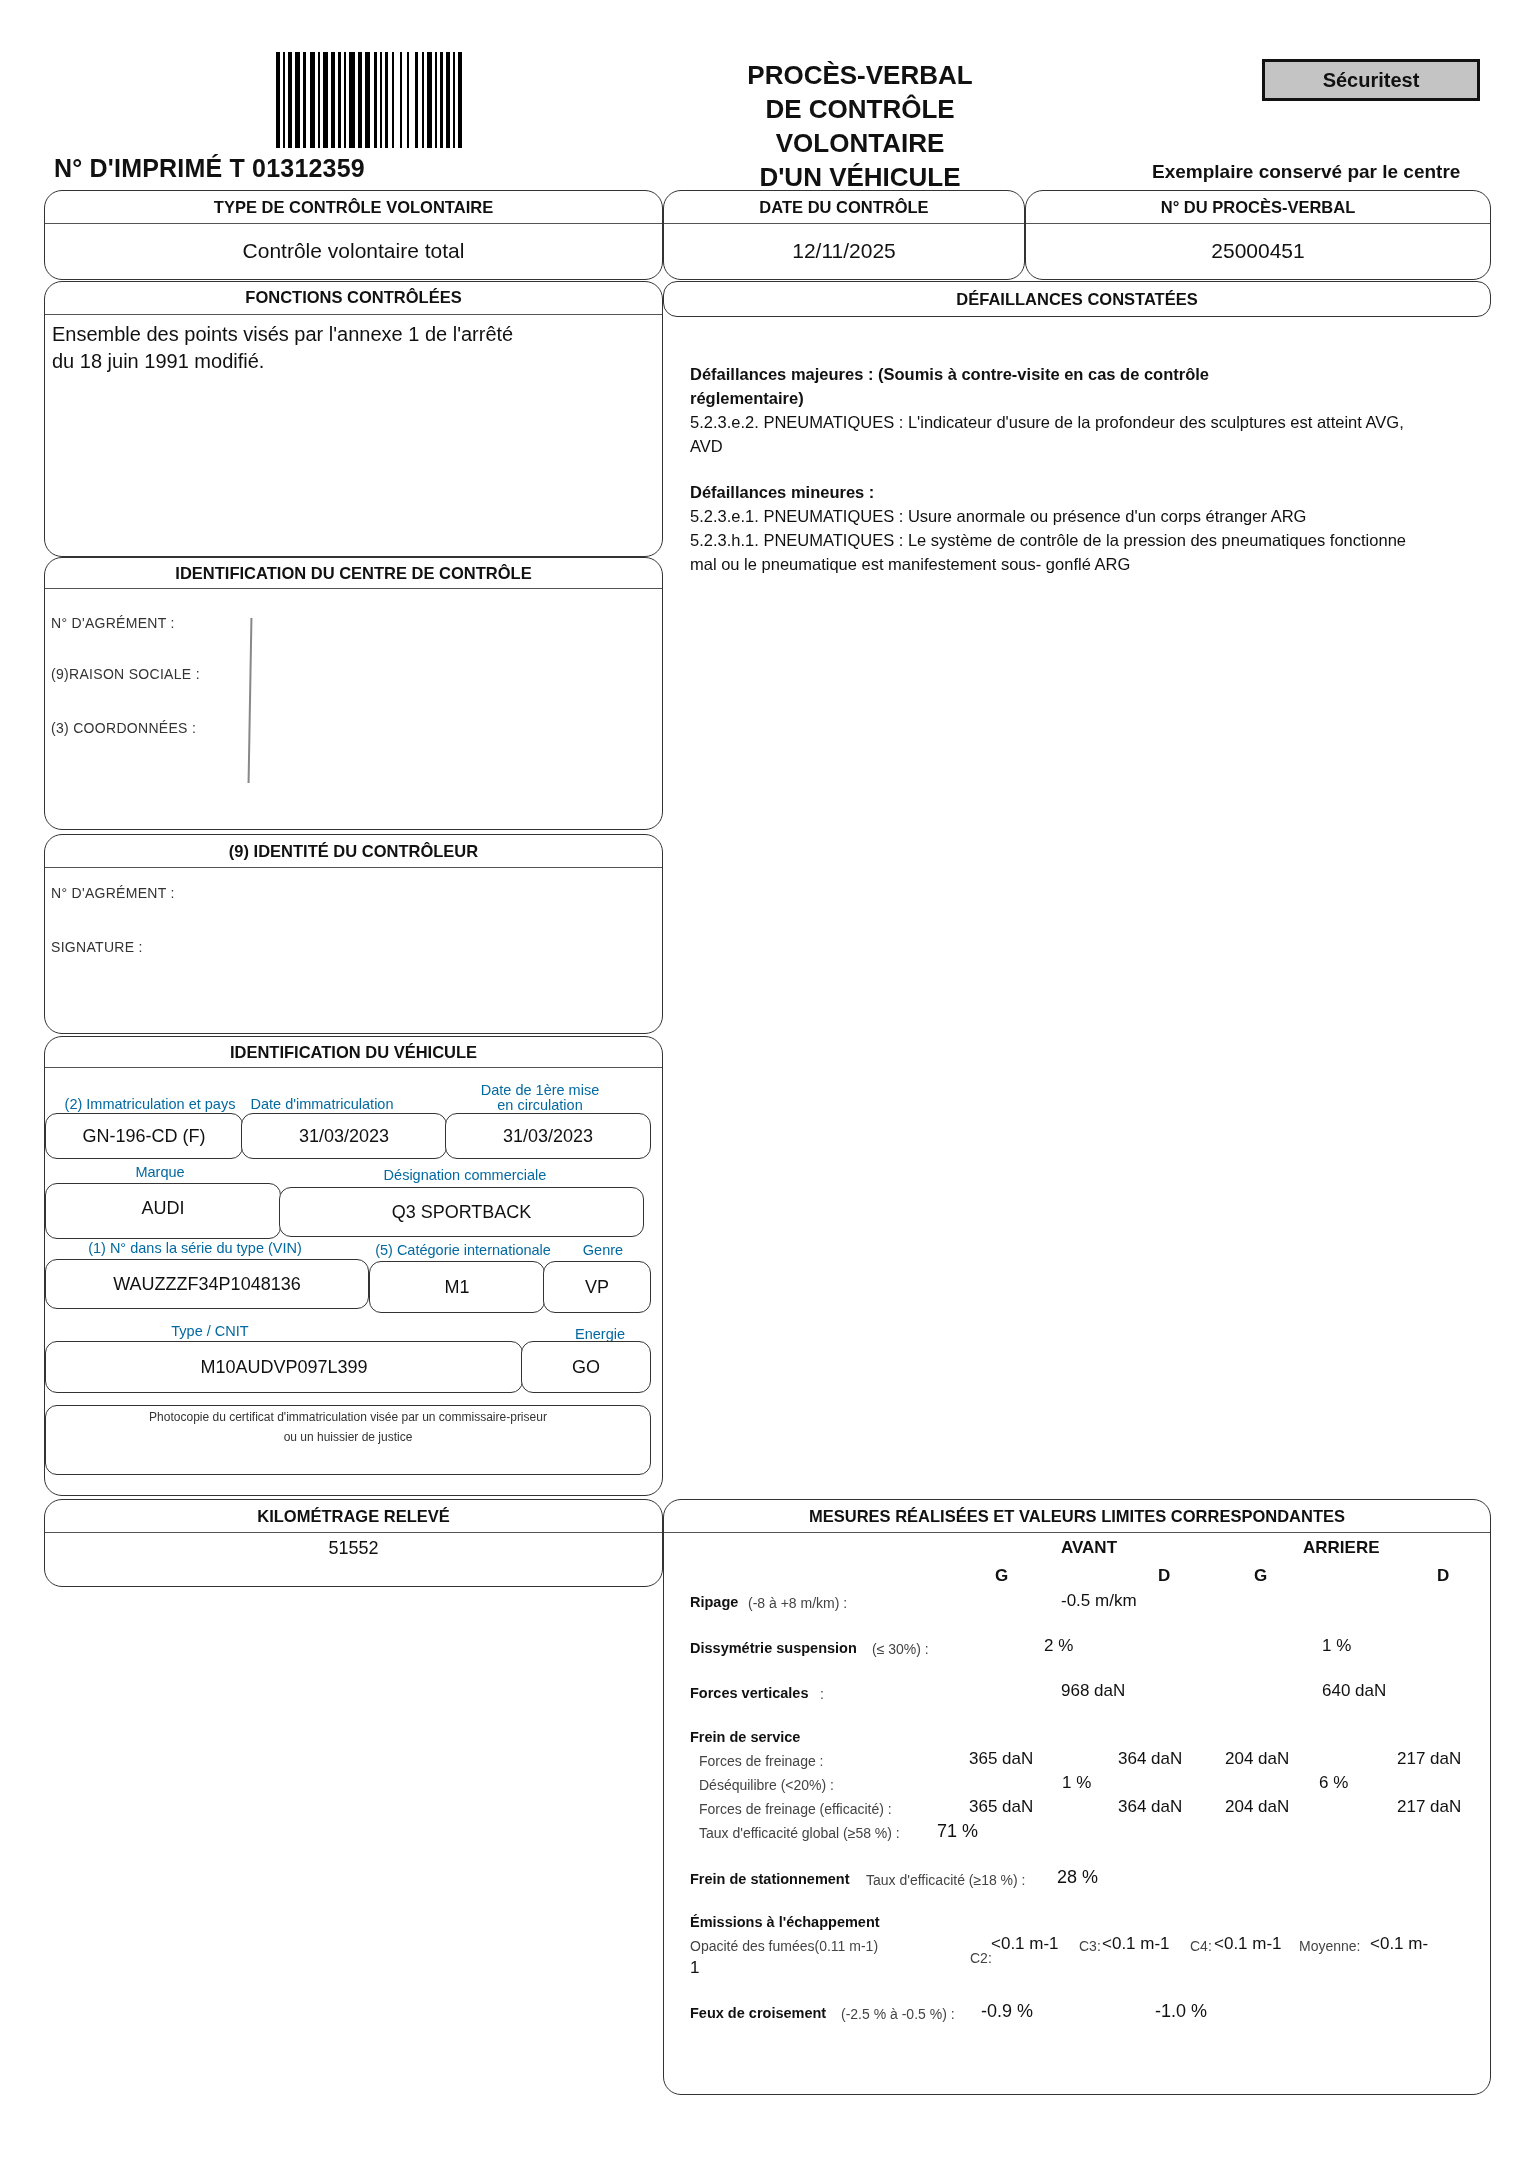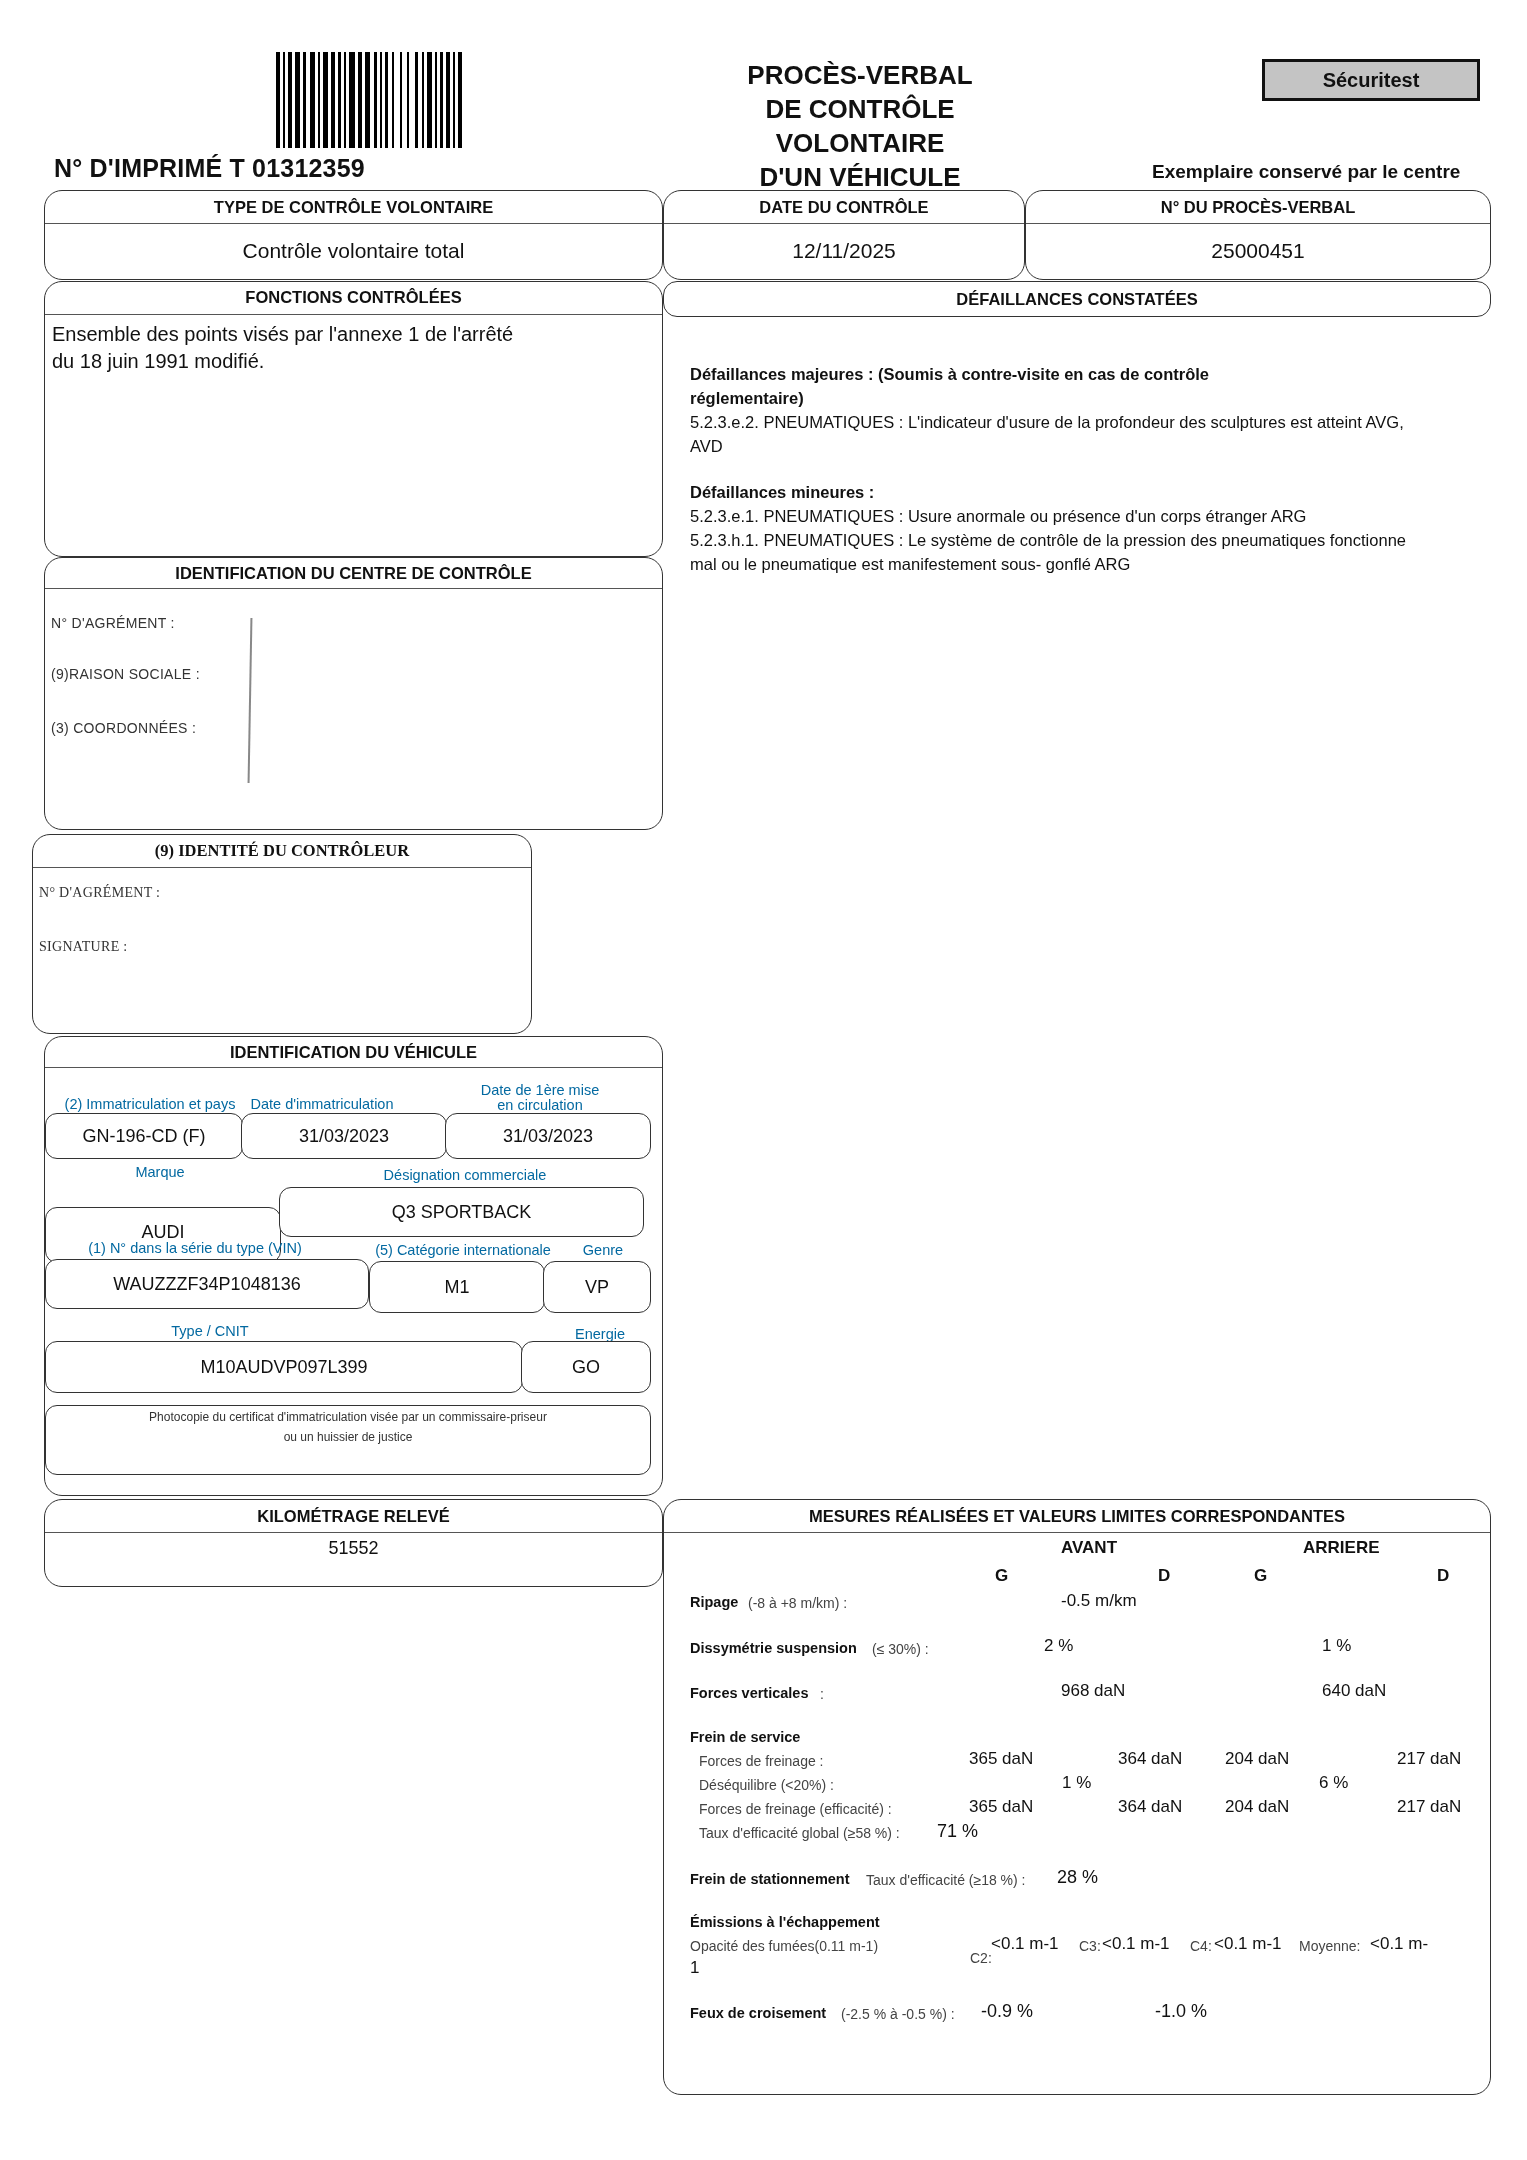--- a/index.html
+++ b/index.html
@@ -107,42 +107,42 @@
 </div>
 
 <div class="box" style="left:44px;top:557px;width:619px;height:273px;">
   <div class="hdr" style="height:30px;line-height:30px;">IDENTIFICATION DU CENTRE DE CONTRÔLE</div>
   <div class="lbl" style="left:6px;top:57px;">N° D'AGRÉMENT :</div>
   <div class="lbl" style="left:6px;top:108px;">(9)RAISON SOCIALE :</div>
   <div class="lbl" style="left:6px;top:162px;">(3) COORDONNÉES :</div>
   <div class="abs" style="left:204px;top:60px;width:2px;height:165px;background:#555;transform:rotate(1deg);opacity:0.7;"></div>
 </div>
 
-<div class="box" style="left:32px;top:834px;width:500px;height:200px;font-family:Liberation Serif, serif;">
+<div class="box" style="left:44px;top:834px;width:619px;height:200px;">
   <div class="hdr" style="height:32px;line-height:32px;">(9) IDENTITÉ DU CONTRÔLEUR</div>
   <div class="lbl" style="left:6px;top:50px;">N° D'AGRÉMENT :</div>
   <div class="lbl" style="left:6px;top:104px;">SIGNATURE :</div>
 </div>
 
 <div class="box" style="left:44px;top:1036px;width:619px;height:460px;">
   <div class="hdr" style="height:30px;line-height:30px;">IDENTIFICATION DU VÉHICULE</div>
 
   <div class="sublbl" style="left:10px;top:60px;width:190px;">(2) Immatriculation et pays</div>
   <div class="sublbl" style="left:192px;top:60px;width:170px;"><span>Date d'immatriculation</span></div>
   <div class="sublbl" style="left:410px;top:46px;width:170px;">
     <div>Date de 1ère mise</div>
       <div>en circulation</div>
   </div>
   <div class="field" style="left:0;top:76px;width:198px;height:46px;line-height:44px;">GN-196-CD  (F)</div>
   <div class="field" style="left:196px;top:76px;width:206px;height:46px;line-height:44px;">31/03/2023</div>
   <div class="field" style="left:400px;top:76px;width:206px;height:46px;line-height:44px;">31/03/2023</div>
 
   <div class="sublbl" style="left:30px;top:128px;width:170px;">Marque</div>
   <div class="sublbl" style="left:260px;top:131px;width:320px;">Désignation commerciale</div>
-  <div class="field" style="left:0;top:146px;width:236px;height:56px;line-height:48px;margin-top:24px;">AUDI</div>
+  <div class="field" style="left:0;top:146px;width:236px;height:56px;line-height:48px;">AUDI</div>
   <div class="field" style="left:234px;top:150px;width:365px;height:50px;line-height:48px;">Q3 SPORTBACK</div>
 
   <div class="sublbl" style="left:10px;top:204px;width:280px;">(1) N° dans la série du type (VIN)</div>
   <div class="sublbl" style="left:318px;top:206px;width:200px;">(5) Catégorie internationale</div>
   <div class="sublbl" style="left:518px;top:206px;width:80px;">Genre</div>
   <div class="field" style="left:0;top:222px;width:324px;height:50px;line-height:48px;">WAUZZZF34P1048136</div>
   <div class="field" style="left:324px;top:224px;width:176px;height:52px;line-height:50px;">M1</div>
   <div class="field" style="left:498px;top:224px;width:108px;height:52px;line-height:50px;">VP</div>
 
   <div class="sublbl" style="left:80px;top:287px;width:170px;">Type / CNIT</div>

